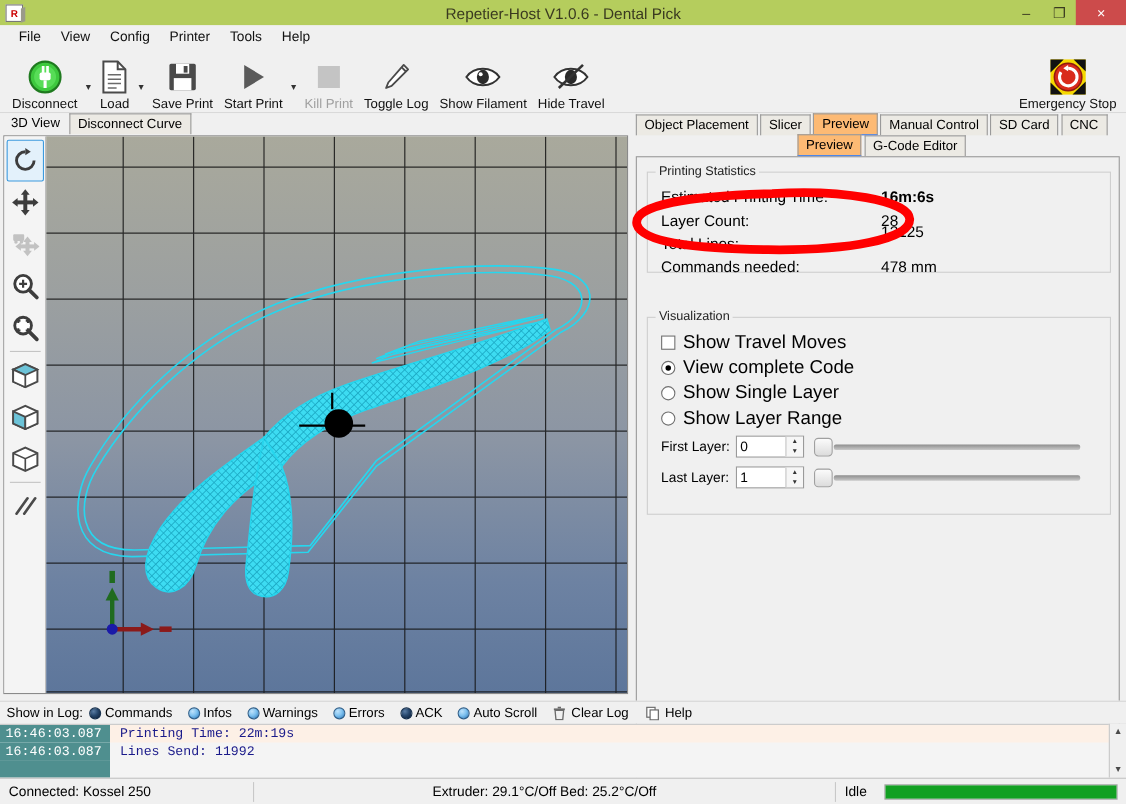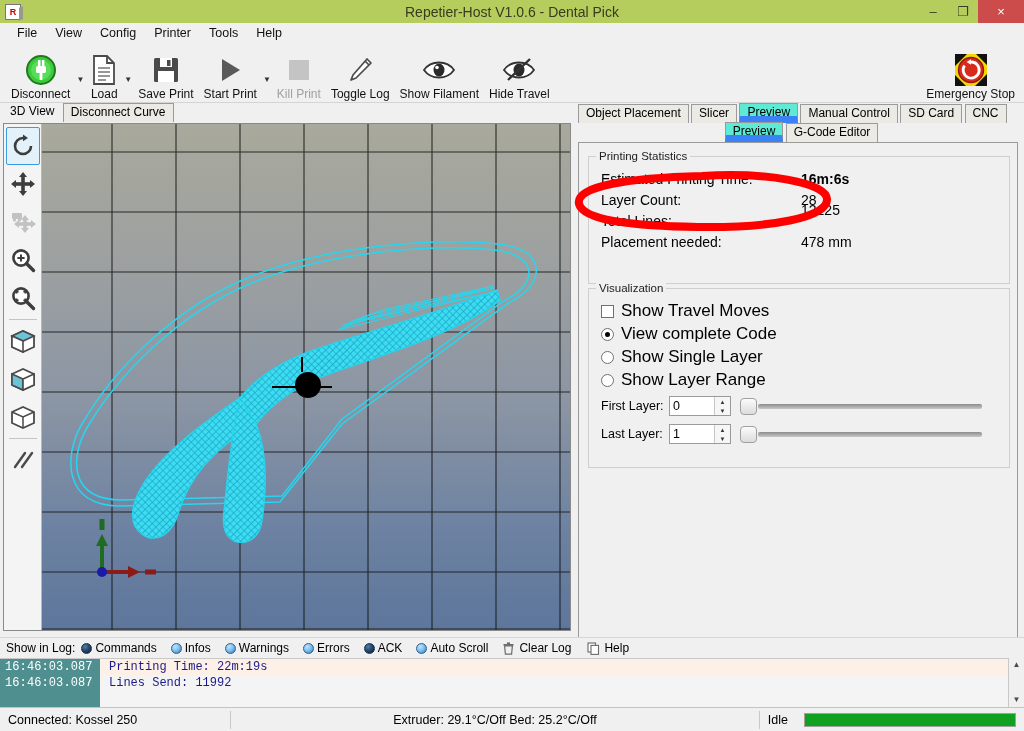--- a/index.html
+++ b/index.html
@@ -72,21 +72,21 @@
   .left-pane { position: absolute; left: 0; top: 103px; width: 574px; height: 532px; background: #f0f0f0; }
   .right-pane { position: absolute; left: 574px; top: 103px; width: 450px; height: 532px; background: #f0f0f0; }
 
   
   .tabrow { position: relative; height: 20px; padding-left: 4px; background: #f0f0f0; }
   .tab {
     display: inline-block; height: 19px; line-height: 17px; padding: 0 7px;
     border: 1px solid #9a9a9a; border-bottom: none; background: #eceae4;
     font-size: 12px; margin-right: -1px; vertical-align: bottom;
   }
-  .tab.active { background: #5eead4; border-bottom: 7px solid #3b82f6; height: 20px; position: relative; z-index: 3; }
+  .tab.active { background: #fdba74; border-bottom: 1px solid #3b82f6; height: 20px; position: relative; z-index: 3; }
   .tab.plain-active { background: #f0f0f0; border: none; font-size:12px; padding:0 6px; }
 
   
   .viewport-wrap {
     position: absolute; left: 3px; top: 20px; width: 568px; height: 508px;
     border: 1px solid #8a8a8a; background: #fff; display: flex;
   }
   .view-tools {
     width: 38px; background: #f4f4f4; border-right: 1px solid #b8b8b8;
     display: flex; flex-direction: column; align-items: center; padding-top: 3px;
@@ -547,33 +547,33 @@
       <span class="tab">CNC</span>
     </div>
 
     <div class="subtabrow">
       <span class="tab active">Preview</span>
       <span class="tab">G-Code Editor</span>
     </div>
 
     <div class="panel-body">
 
-      <div class="group" style="left:9px; top:13px; width:422px; height:128px;">
+      <div class="group" style="left:9px; top:13px; width:422px; height:92px;">
         <span class="group-title">Printing Statistics</span>
 
         <span class="stat-row" style="left:12px; top:14px;">Estimated Printing Time:</span>
         <span class="stat-row" style="left:212px; top:14px;font-weight:bold;">16m:6s</span>
 
         <span class="stat-row" style="left:12px; top:35px;">Layer Count:</span>
         <span class="stat-row" style="left:212px; top:35px;">28</span>
 
         <span class="stat-row" style="left:12px; top:56px;">Total Lines:</span>
         <span class="stat-row" style="left:212px; top:45px;text-align:center;">12125</span>
 
-        <span class="stat-row" style="left:12px; top:77px;">Placement needed:</span>
+        <span class="stat-row" style="left:12px; top:77px;">Commands needed:</span>
         <span class="stat-row" style="left:212px; top:77px;">478 mm</span>
       </div>
 
       <div class="group" style="left:9px; top:145px; width:422px; height:180px;">
         <span class="group-title">Visualization</span>
 
         <div class="chk-row" style="left:12px; top:12px;">
           <span class="chk-box"></span>
           <span>Show Travel Moves</span>
         </div>

